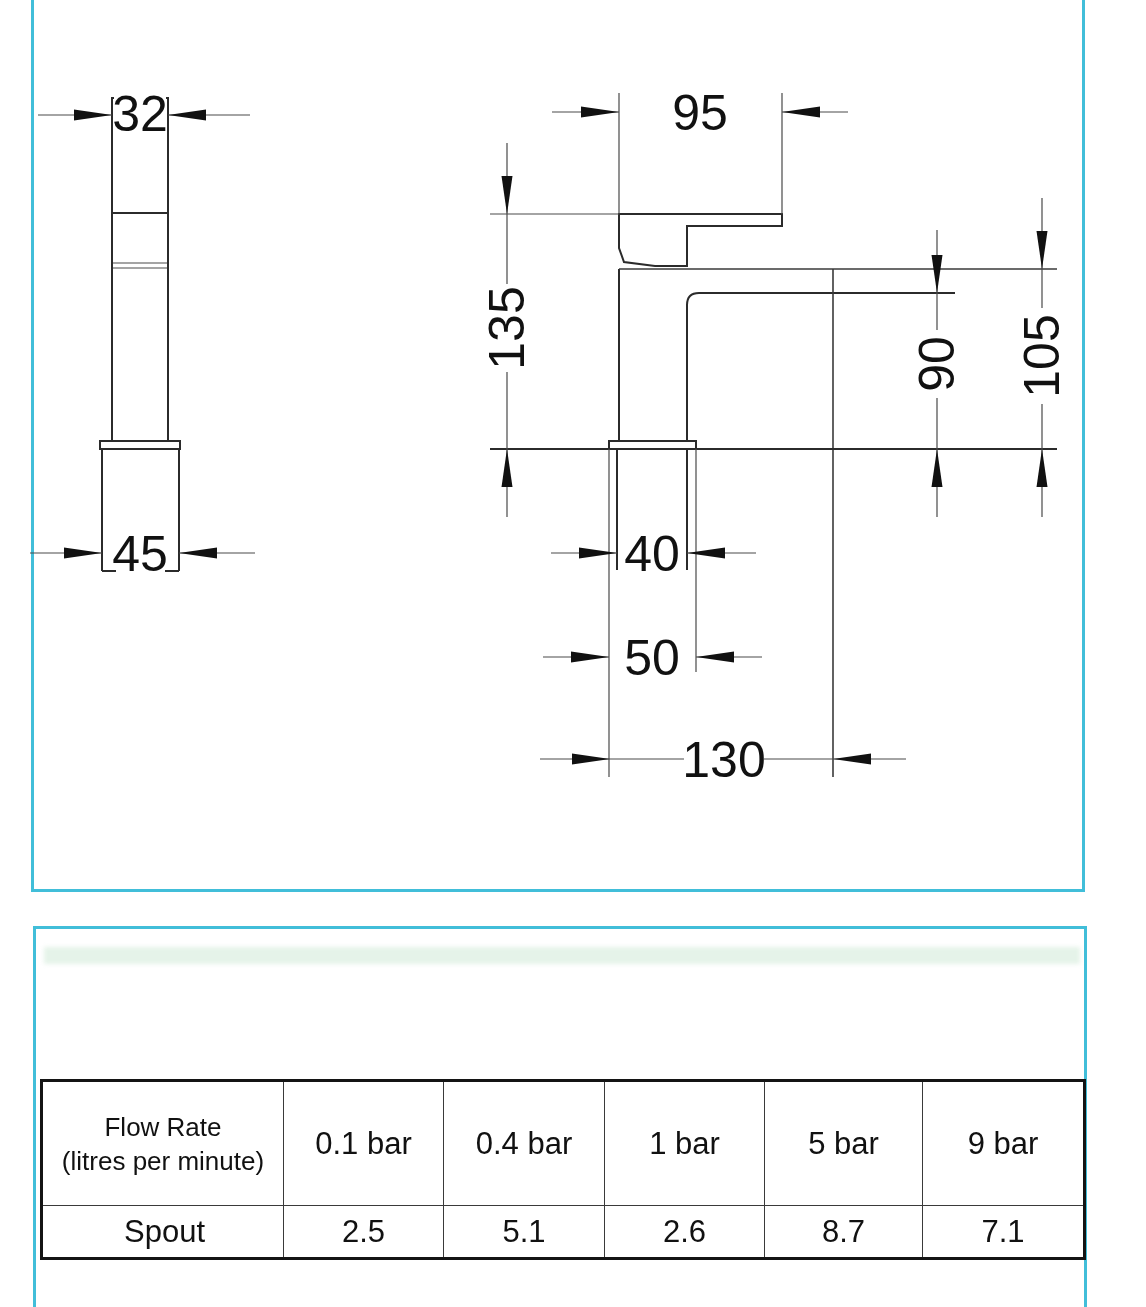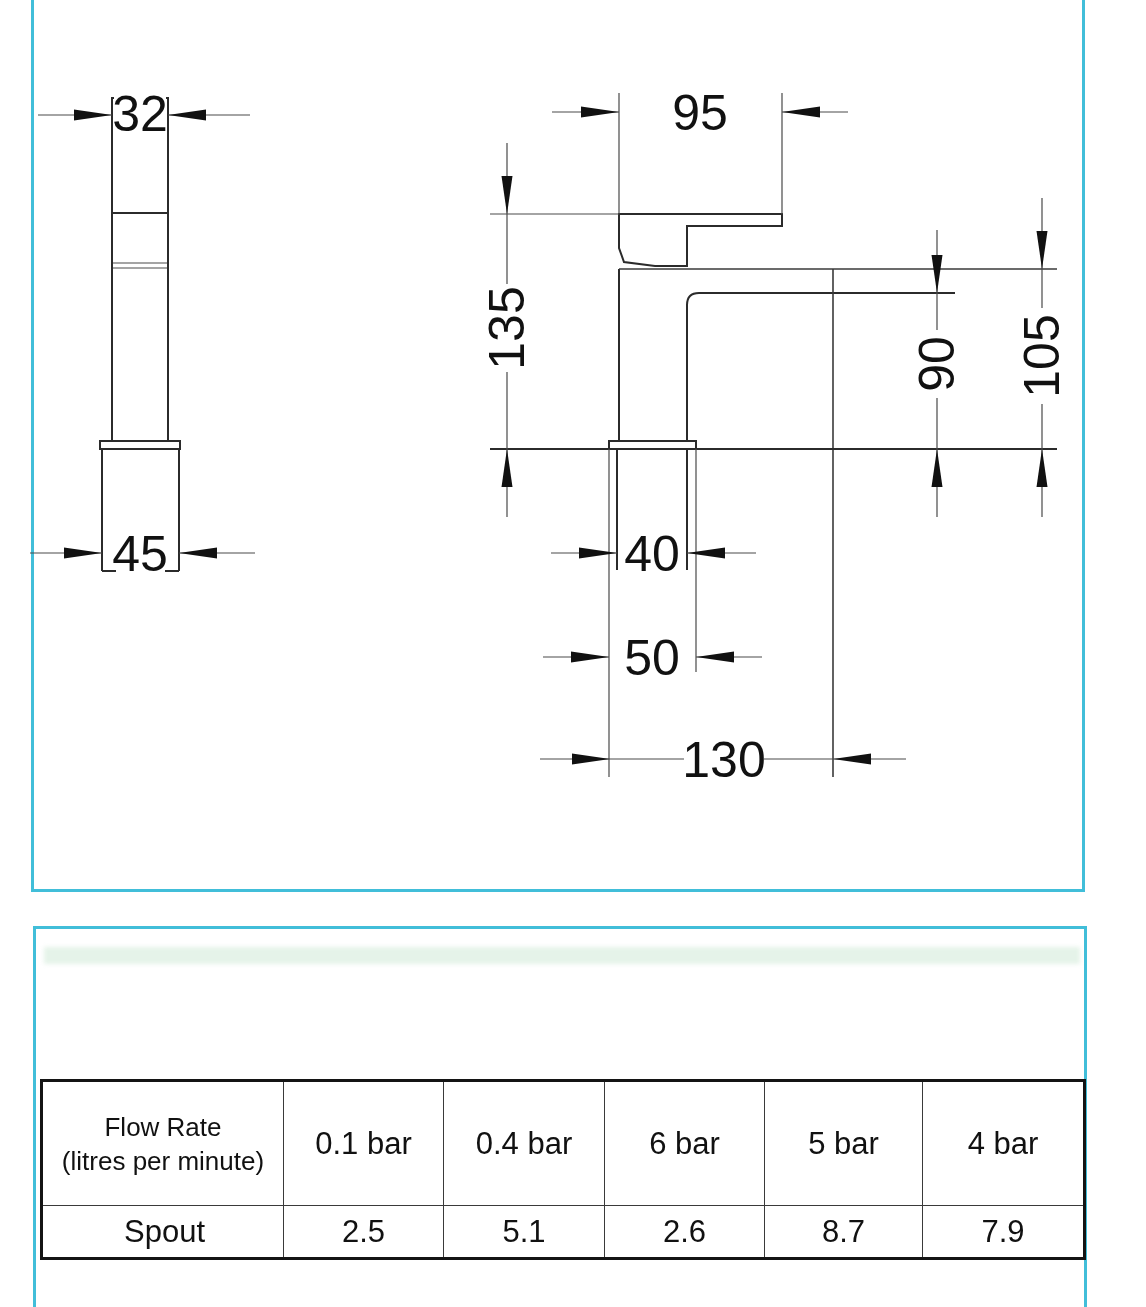--- a/index.html
+++ b/index.html
@@ -141,26 +141,26 @@
       <col style="width:162px">
   </colgroup>
   <tbody>
       <tr class="hdr">
     <td class="flowrate-cell">
       <div>Flow Rate</div>
       <div>(litres per minute)</div>
     </td>
     <td>0.1 bar</td>
     <td>0.4 bar</td>
-    <td>6 bar</td>
+    <td>1 bar</td>
     <td>5 bar</td>
-    <td>4 bar</td>
+    <td>9 bar</td>
   </tr>
   <tr class="datarow">
     <td class="spout-cell">Spout</td>
     <td>2.5</td>
     <td>5.1</td>
     <td>2.6</td>
     <td>8.7</td>
-    <td>7.9</td>
+    <td>7.1</td>
   </tr>
 </tbody>
   </table>
 
 </body></html>

